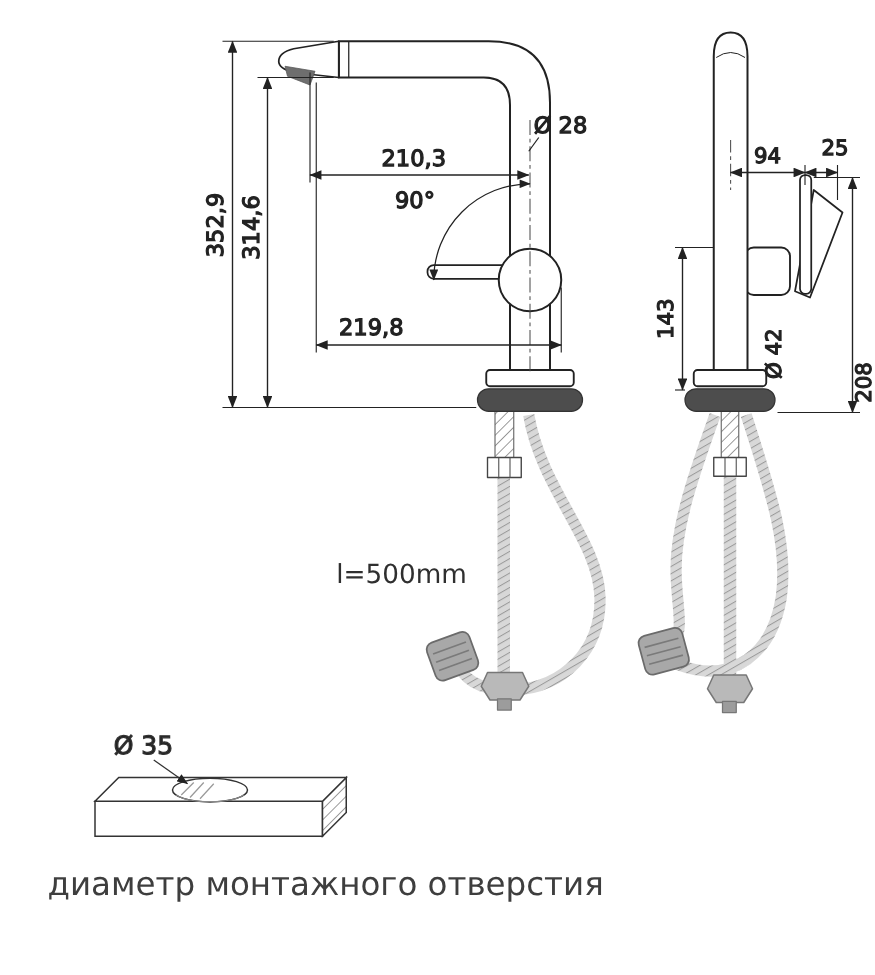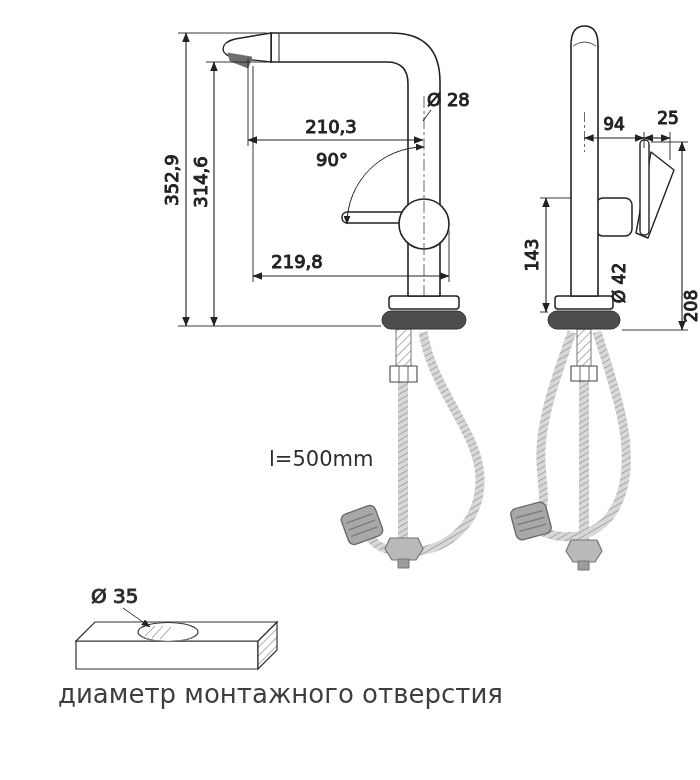--- a/index.html
+++ b/index.html
@@ -20,26 +20,25 @@
     font-family: "DejaVu Sans", "Liberation Sans", sans-serif;
     fill: #222222;
   }
   .dim-label { font-size: 18px; }
   .dim-label-sm { font-size: 17px; }
   .hose-label { font-size: 21px; fill: #2f2f2f; }
   .hole-label { font-size: 20px; }
   .caption {
     position: absolute;
     left: 38px;
-    top: 676px;
+    top: 690px;
     width: 630px;
     font-size: 26px;
     line-height: 37px;
     color: #3e3e3e;
-    margin-left: 20px;
   }
 </style>
 </head>
 <body>
 
 <div class="page">
 
 <svg width="700" height="780" viewBox="0 0 700 780">
   <defs>
     <marker id="arr" viewBox="0 0 10 8" refX="9.5" refY="4" markerWidth="9" markerHeight="7" orient="auto-start-reverse">

